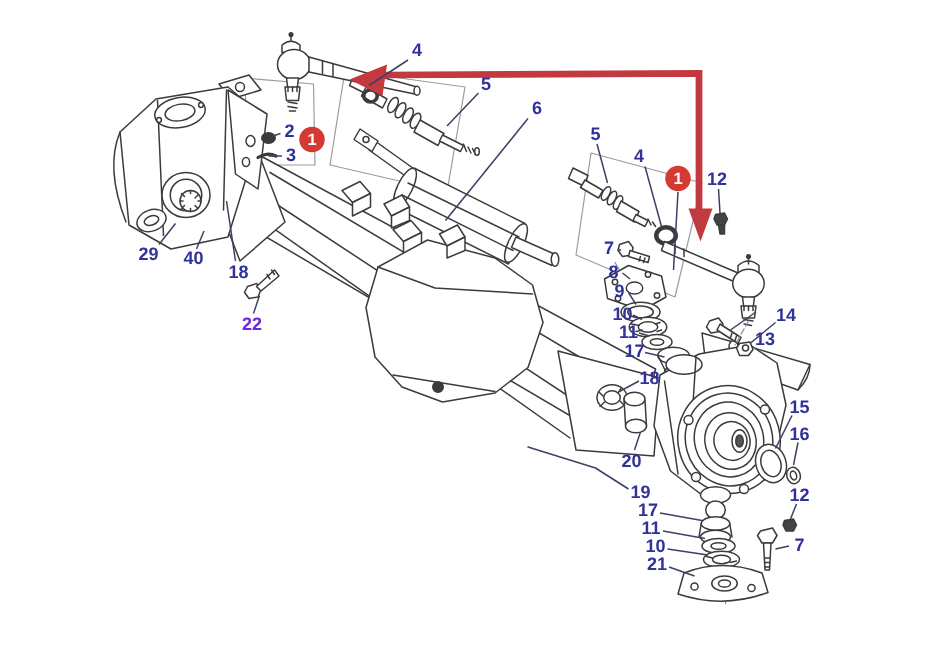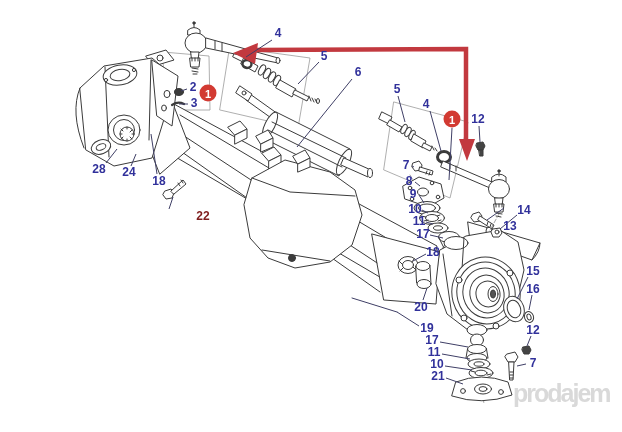--- a/index.html
+++ b/index.html
@@ -343,24 +343,24 @@
       <line x1="532" y1="295" x2="529" y2="310" stroke="#3f3f66" stroke-width="1"></line>
       <line x1="531" y1="336" x2="527" y2="346" stroke="#3f3f66" stroke-width="1"></line>
       <line x1="526" y1="364" x2="517" y2="366" stroke="#3f3f66" stroke-width="1"></line>
       <line x1="452" y1="128" x2="449" y2="180" stroke="#3f3f66" stroke-width="1"></line>
     </svg>
 
   <div id="callout-layer">
       <div class="callout" style="left: 278px; top: 33px; color: rgb(49, 49, 155);">4</div>
       <div class="callout" style="left: 193px; top: 87px; color: rgb(49, 49, 155);">2</div>
       <div class="callout" style="left: 194px; top: 103px; color: rgb(49, 49, 155);">3</div>
-      <div class="callout" style="left: 99px; top: 169px; color: rgb(49, 49, 155);">28</div>
-      <div class="callout" style="left: 129px; top: 172px; color: rgb(49, 49, 155);">24</div>
+      <div class="callout" style="left: 99px; top: 169px; color: rgb(49, 49, 155);">29</div>
+      <div class="callout" style="left: 129px; top: 172px; color: rgb(49, 49, 155);">40</div>
       <div class="callout" style="left: 159px; top: 181px; color: rgb(49, 49, 155);">18</div>
-      <div class="callout" style="left: 168px; top: 216px; color: #7f1d1d; margin-left: 35px;">22</div>
+      <div class="callout" style="left: 168px; top: 216px; color: #6d28d9;">22</div>
       <div class="callout" style="left: 324px; top: 56px; color: rgb(49, 49, 155);">5</div>
       <div class="callout" style="left: 358px; top: 72px; color: rgb(49, 49, 155);">6</div>
       <div class="callout" style="left: 397px; top: 89px; color: rgb(49, 49, 155);">5</div>
       <div class="callout" style="left: 426px; top: 104px; color: rgb(49, 49, 155);">4</div>
       <div class="callout" style="left: 478px; top: 119px; color: rgb(49, 49, 155);">12</div>
       <div class="callout" style="left: 406px; top: 165px; color: rgb(49, 49, 155);">7</div>
       <div class="callout" style="left: 409px; top: 181px; color: rgb(49, 49, 155);">8</div>
       <div class="callout" style="left: 413px; top: 194px; color: rgb(49, 49, 155);">9</div>
       <div class="callout" style="left: 415px; top: 209px; color: rgb(49, 49, 155);">10</div>
       <div class="callout" style="left: 419px; top: 221px; color: rgb(49, 49, 155);">11</div>
@@ -376,16 +376,15 @@
       <div class="callout" style="left: 524px; top: 210px; color: rgb(49, 49, 155);">14</div>
       <div class="callout" style="left: 533px; top: 271px; color: rgb(49, 49, 155);">15</div>
       <div class="callout" style="left: 533px; top: 289px; color: rgb(49, 49, 155);">16</div>
       <div class="callout" style="left: 533px; top: 330px; color: rgb(49, 49, 155);">12</div>
       <div class="callout" style="left: 533px; top: 363px; color: rgb(49, 49, 155);">7</div>
       <div class="badge" style="left: 208px; top: 93px; background: rgb(210, 58, 50); color: rgb(255, 255, 255);">1</div>
       <div class="badge" style="left: 452px; top: 119px; background: rgb(210, 58, 50); color: rgb(255, 255, 255);">1</div>
     </div>
 
   <div class="watermark" style="color: rgb(217, 217, 217);">
-    <span>prodajem</span>
   </div>
 
 </div>
 
 </body></html>

